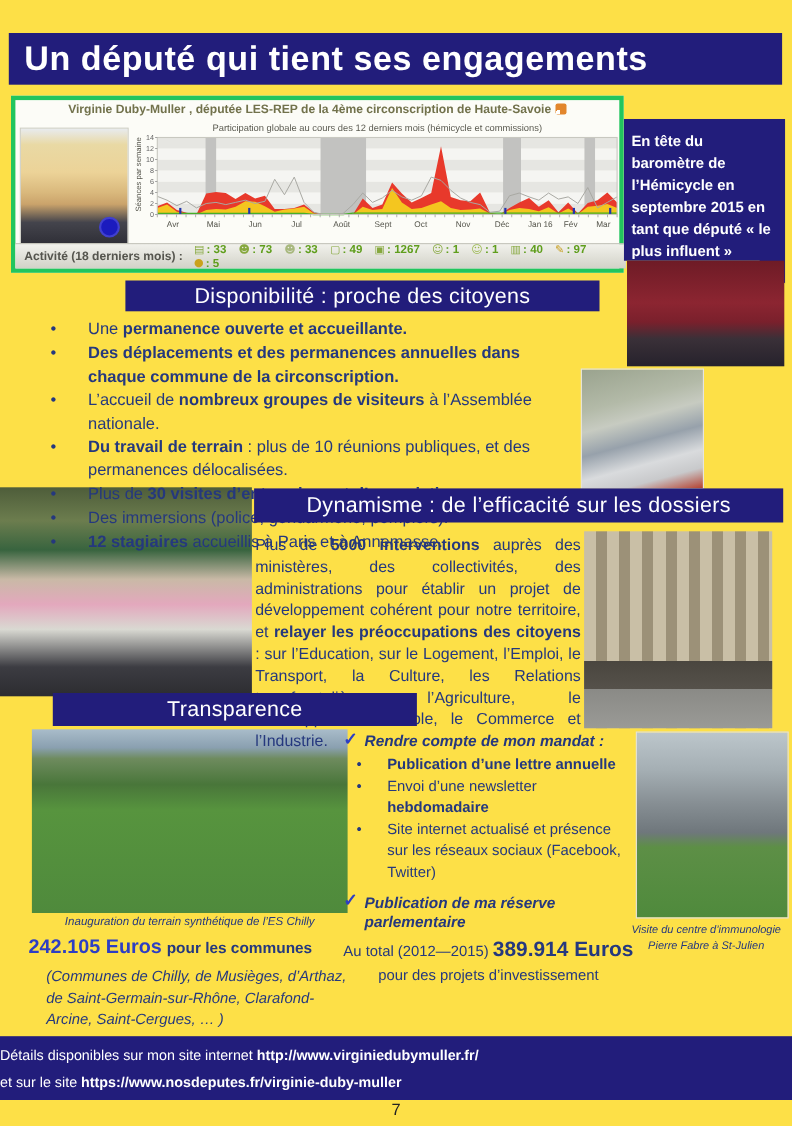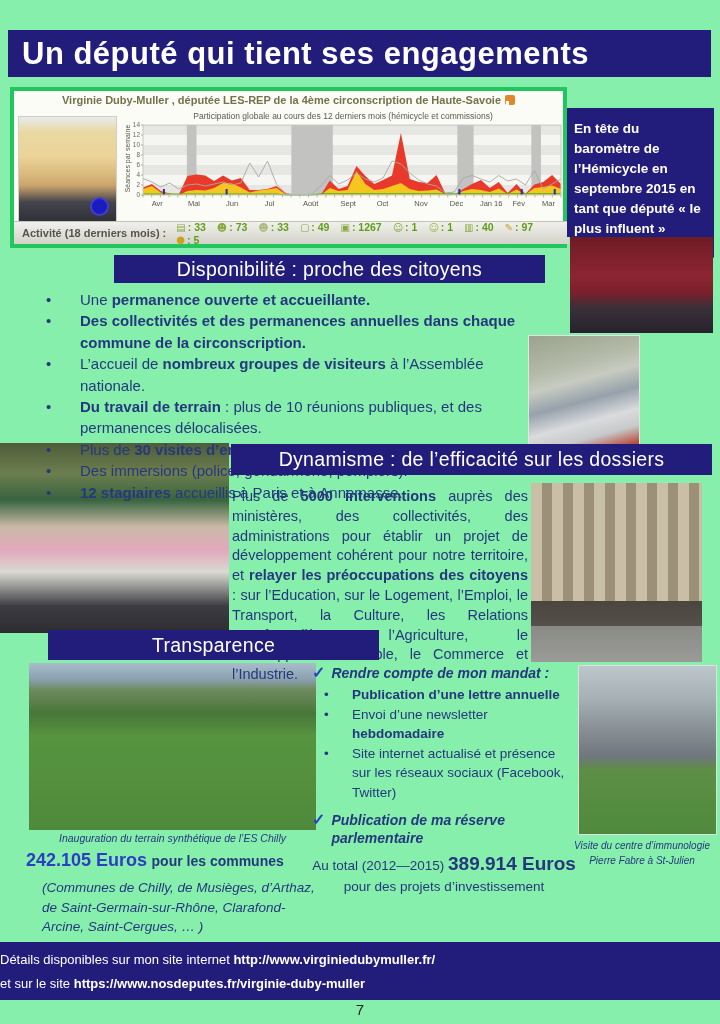--- a/index.html
+++ b/index.html
@@ -1,16 +1,16 @@
 <!DOCTYPE html>
 <html><head>
 <meta charset="utf-8">
 <style>
   html,body{margin:0;padding:0;background:#ffffff;}
-  .page{position:relative;width:720px;height:1024px;background:#86efac;overflow:hidden;
+  .page{position:relative;width:720px;height:1024px;background:#fde047;overflow:hidden;
         font-family:"Liberation Sans",sans-serif;color:#25387e;}
   .bd{font-weight:bold;}
 
   
   .title-bar{position:absolute;left:8px;top:30px;width:703px;height:47px;background:#221d7b;}
   .title-bar .t{font-size:31px;font-weight:bold;color:#ffffff;line-height:47px;padding-left:14px;
                 letter-spacing:.5px;white-space:nowrap;}
 
   
   .panel{position:absolute;left:10px;top:87px;width:557px;height:161px;background:#fcfcf7;
@@ -273,21 +273,21 @@
   <div class="photo photo-bibs"></div>
   <div class="photo photo-assembly"></div>
   <div class="photo photo-soccer"></div>
   <div class="photo photo-immuno"></div>
 
   <div class="secbar bar-dispo">
     <span class="t">Disponibilité : proche des citoyens</span>
   </div>
   <div class="dispo-list" id="dispo-list">
       <div class="li"><span class="dot">•</span><span>Une </span><span class="bd">permanence ouverte et accueillante.</span></div>
-      <div class="li"><span class="dot">•</span><span class="bd">Des collectivités et des permanences annuelles dans chaque commune de la circonscription.</span></div>
+      <div class="li"><span class="dot">•</span><span class="bd">Des déplacements et des permanences annuelles dans chaque commune de la circonscription.</span></div>
       <div class="li"><span class="dot">•</span><span>L’accueil de </span><span class="bd">nombreux groupes de visiteurs</span><span> à l’Assemblée nationale.</span></div>
       <div class="li"><span class="dot">•</span><span class="bd">Du travail de terrain</span><span> : plus de 10 réunions publiques, et des permanences  délocalisées.</span></div>
       <div class="li"><span class="dot">•</span><span>Plus de </span><span class="bd">30 visites d’entreprises et d’associations.</span></div>
       <div class="li"><span class="dot">•</span><span>Des immersions (police, gendarmerie, pompiers).</span></div>
       <div class="li"><span class="dot">•</span><span class="bd">12 stagiaires</span><span> accueillis à Paris et à Annemasse.</span></div>
     </div>
 
   <div class="secbar bar-dyn">
     <span class="t">Dynamisme : de l’efficacité sur les dossiers</span>
   </div>

